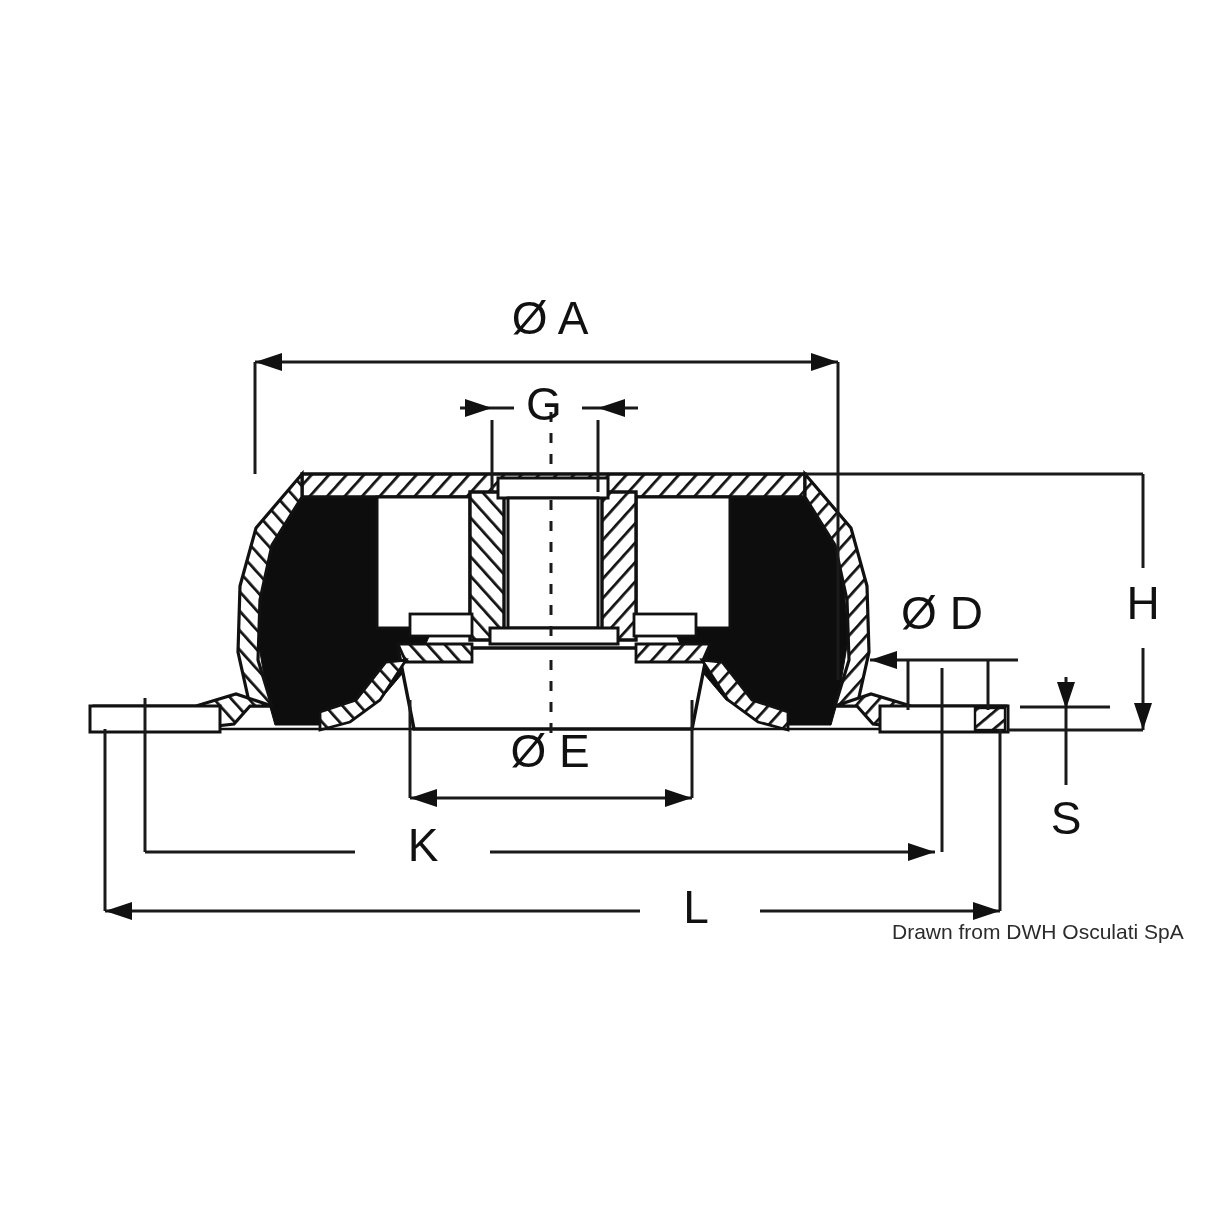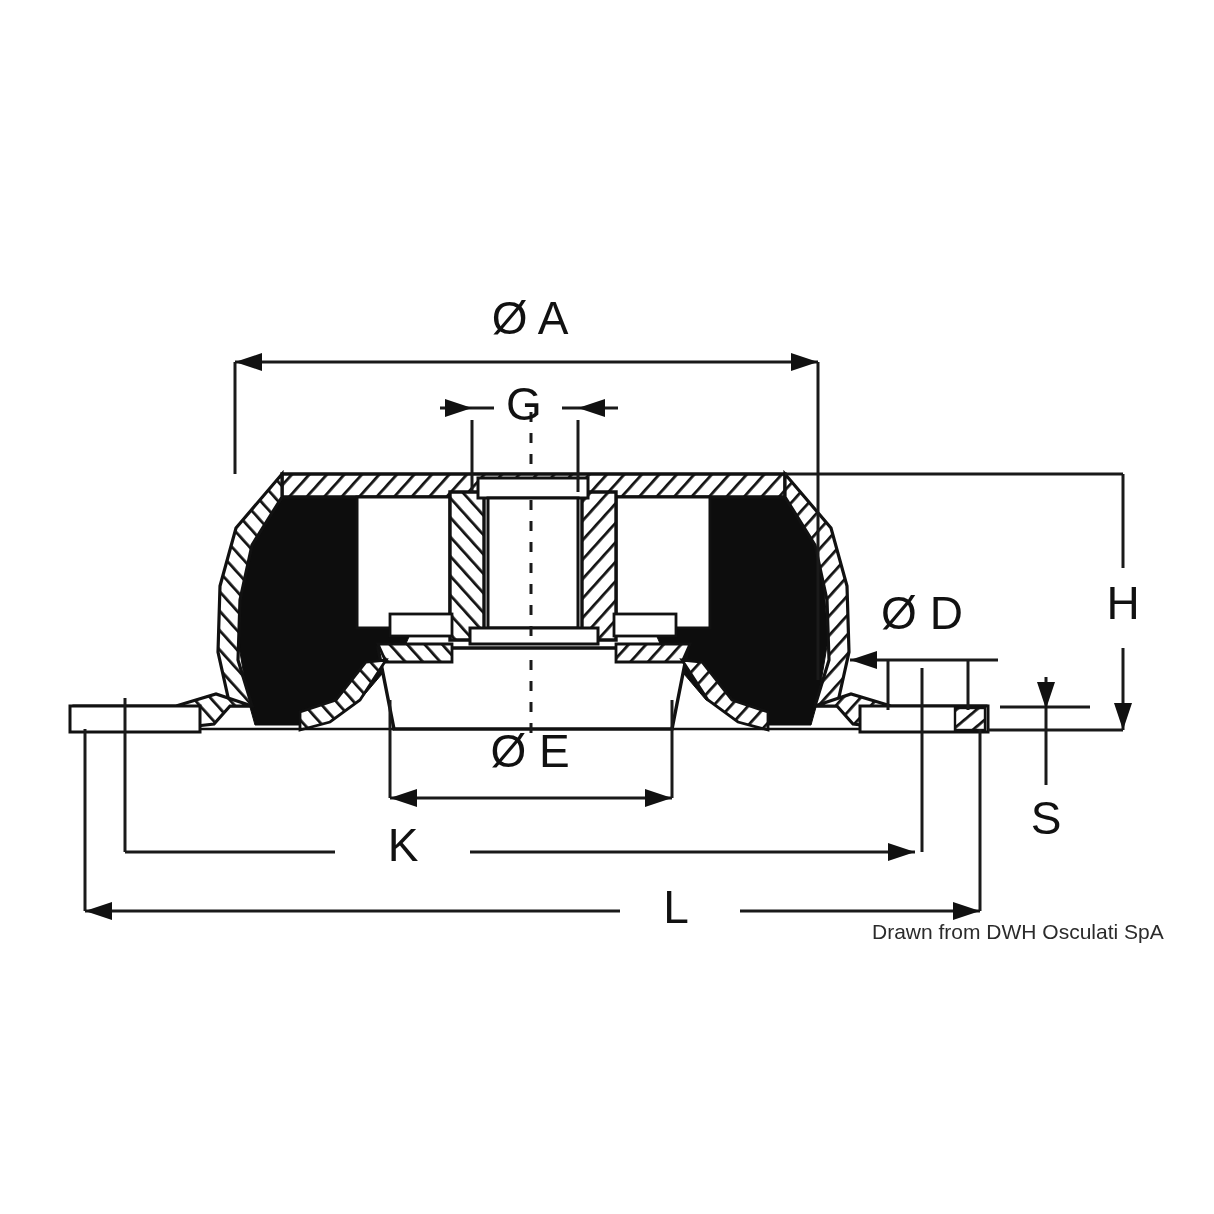--- a/index.html
+++ b/index.html
@@ -11,20 +11,21 @@
     width: 1214px;
     height: 1214px;
     font-family: "Liberation Sans", sans-serif;
     overflow: hidden;
   }
   #drawing-root {
     position: relative;
     width: 1073px;
     height: 1214px;
     background: #ffffff;
+    padding-left: 20px;
   }
   svg.tech-drawing {
     display: block;
     width: 1214px;
     height: 1214px;
   }
   .dim-label {
     font-family: "Liberation Sans", sans-serif;
     font-size: 46px;
     font-weight: 400;

